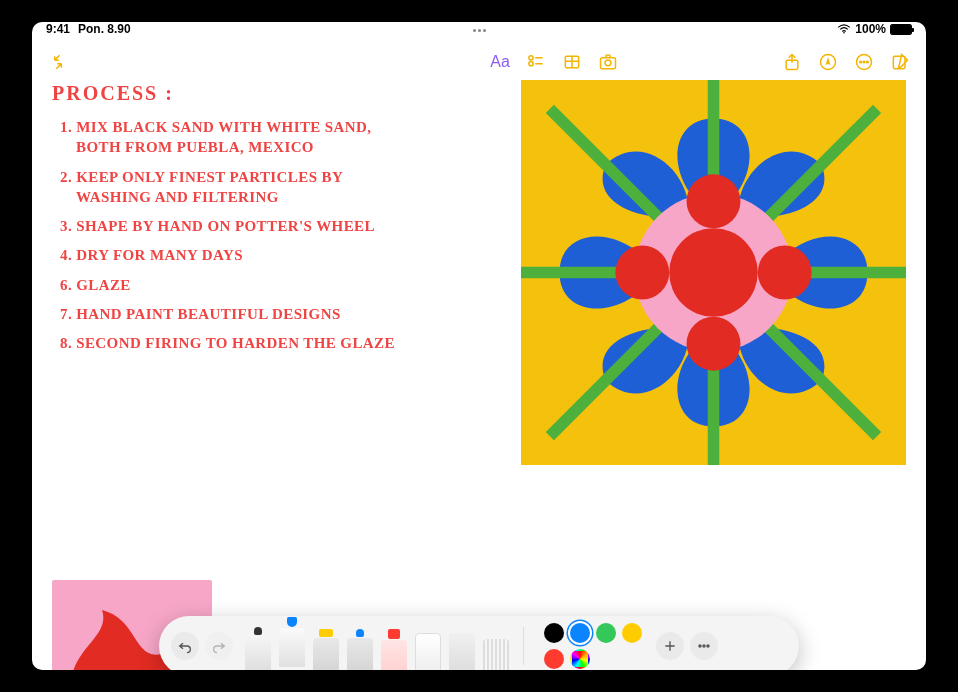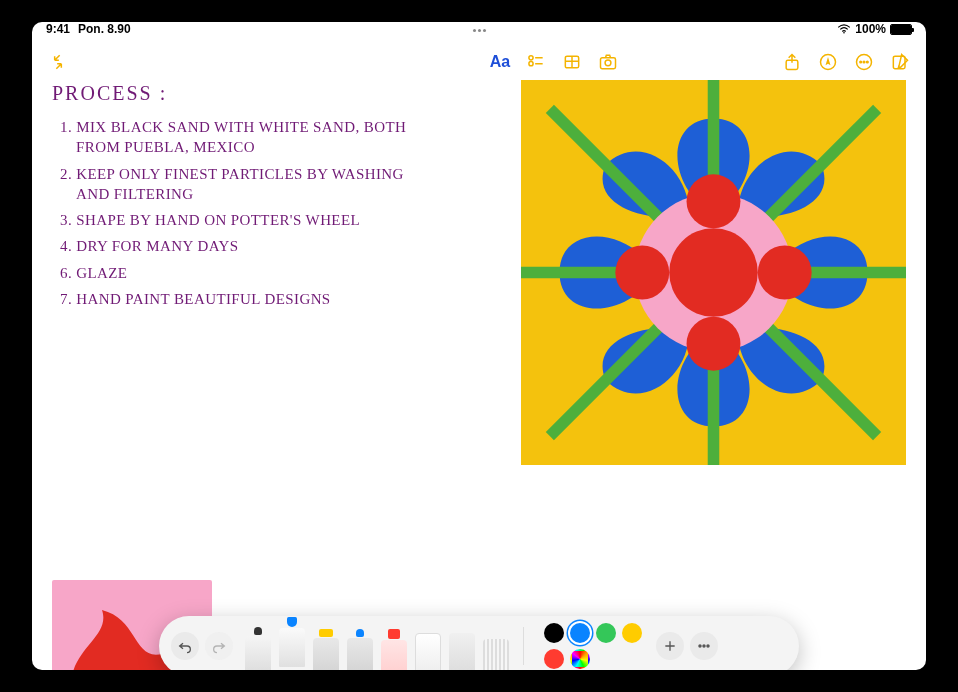--- a/index.html
+++ b/index.html
@@ -37,26 +37,26 @@
     }
     .tool-btn svg { width: 20px; height: 20px; stroke: currentColor; fill: none; stroke-width: 1.8; }
     .tool-btn.icon-fill svg { fill: currentColor; stroke: none; }
     .tool-spacer { flex: 1; }
 
     .note-body {
       position: relative; padding: 0 20px; height: calc(100% - 58px); overflow: hidden;
     }
     .handwriting-area {
       width: 360px; float: left; font-family: "Comic Sans MS", "Segoe Script", cursive;
-      color: #701a75; line-height: 1.35; font-size: 15px; letter-spacing: 0.4px;
-      font-weight: 400; text-transform: uppercase;
+      color: #ef4444; line-height: 1.35; font-size: 15px; letter-spacing: 0.4px;
+      font-weight: 700; text-transform: uppercase;
     }
     .hw-title { font-size: 20px; margin-bottom: 10px; letter-spacing: 2px; }
     .hw-list { list-style: none; padding-left: 8px; }
-    .hw-list li { margin-bottom: 6px; padding-left: 16px; text-indent: -16px; }
+    .hw-list li { margin-bottom: 6px; padding-left: 16px; text-indent: -16px; margin-top: 9px; }
 
     .design-box {
       float: right; width: 385px; height: 385px; margin-top: 0;
       position: relative;
     }
     .design-svg { width: 100%; height: 100%; }
 
     .sketch-lower {
       position: absolute; left: 20px; bottom: -30px; width: 160px; height: 120px;
       background: #f7a6c8; border-radius: 2px; overflow: hidden;
@@ -137,21 +137,21 @@
       </div>
     </div>
 
     <div class="toolbar">
       <div class="tool-btn">
           <svg viewBox="0 0 24 24">
             <path d="M14 4 L8 10 M8 10 L8 5 M8 10 L13 10 M10 20 L16 14 M16 14 L16 19 M16 14 L11 14"></path>
           </svg>
         </div>
       <div class="tool-spacer"></div>
-      <div class="tool-btn" style="font-weight:700;font-size:16px;color:#1d4ed8">Aa</div>
+      <div class="tool-btn" style="font-weight:400;font-size:16px;color:#8b5cf6">Aa</div>
       <div class="tool-btn">
           <svg viewBox="0 0 24 24">
             <circle cx="6" cy="7" r="2.5"></circle>
             <path d="M11 7 L20 7"></path>
             <circle cx="6" cy="14" r="2.5"></circle>
             <path d="M11 14 L20 14"></path>
           </svg>
         </div>
       <div class="tool-btn">
           <svg viewBox="0 0 24 24">
@@ -198,20 +198,21 @@
     <div class="note-body">
       <div class="handwriting-area">
         <div class="hw-title">PROCESS :</div>
         <ul class="hw-list">
           <li>1. MIX BLACK SAND WITH WHITE SAND, BOTH FROM PUEBLA, MEXICO</li>
           <li>2. KEEP ONLY FINEST PARTICLES BY WASHING AND FILTERING</li>
           <li>3. SHAPE BY HAND ON POTTER'S WHEEL</li>
           <li>4. DRY FOR MANY DAYS</li>
           <li>6. GLAZE</li>
           <li>7. HAND PAINT BEAUTIFUL DESIGNS</li>
+          <li>8. SECOND FIRING TO HARDEN THE GLAZE</li>
         </ul>
       </div>
 
       <div class="design-box">
         <svg class="design-svg" viewBox="0 0 400 400">
           <rect x="0" y="0" width="400" height="400" fill="#f4c20d"></rect>
           <path d="M200 40 C 250 40 250 110 200 140 C 150 110 150 40 200 40 Z
                    M200 360 C 250 360 250 290 200 260 C 150 290 150 360 200 360 Z
                    M40 200 C 40 150 110 150 140 200 C 110 250 40 250 40 200 Z
                    M360 200 C 360 150 290 150 260 200 C 290 250 360 250 360 200 Z

